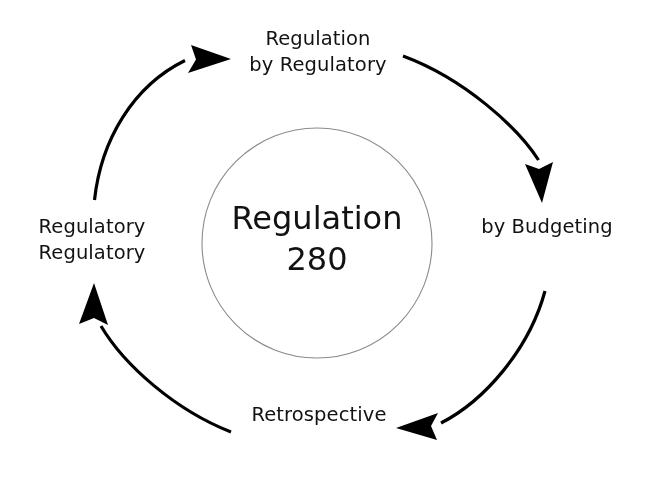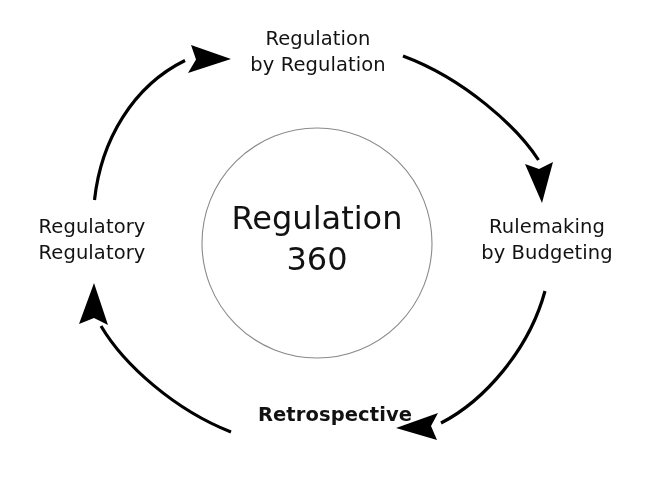--- a/index.html
+++ b/index.html
@@ -59,23 +59,22 @@
     left: 185px;
     width: 266px;
   }
   #label-right {
     top: 214px;
     left: 452px;
     width: 190px;
   }
   #label-bottom {
     top: 402px;
-    left: 224px;
+    left: 208px;
     width: 222px;
-    font-weight: bold;
   }
   #label-left {
     top: 214px;
     left: 4px;
     width: 176px;
   }
   #center-label {
     position: absolute;
     top: 198px;
     left: 202px;
@@ -109,30 +108,29 @@
     <polygon class="arrow-head" points="396,428 437,440 431,426 438,413"></polygon>
 
     <path class="arc-path" d="M 231 432 C 175 410 124 365 101 326"></path>
     <polygon class="arrow-head" points="94,283 79,324 94,318 108,325"></polygon>
 
     <circle class="inner-circle" cx="317" cy="243" r="115"></circle>
   </svg>
 
   <div id="center-label">
     <span class="line">Regulation</span>
-    <span class="line">360</span>
+    <span class="line">280</span>
   </div>
 
   <div class="label" id="label-top">
     <span class="line">Regulation</span>
-    <span class="line">by Regulation</span>
+    <span class="line">by Regulatory</span>
   </div>
 
   <div class="label" id="label-right">
-    <span class="line">Rulemaking</span>
     <span class="line">by Budgeting</span>
   </div>
 
   <div class="label" id="label-bottom">
     <span class="line">Retrospective</span>
   </div>
 
   <div class="label" id="label-left">
     <span class="line">Regulatory</span>
     <span class="line">Regulatory</span>

